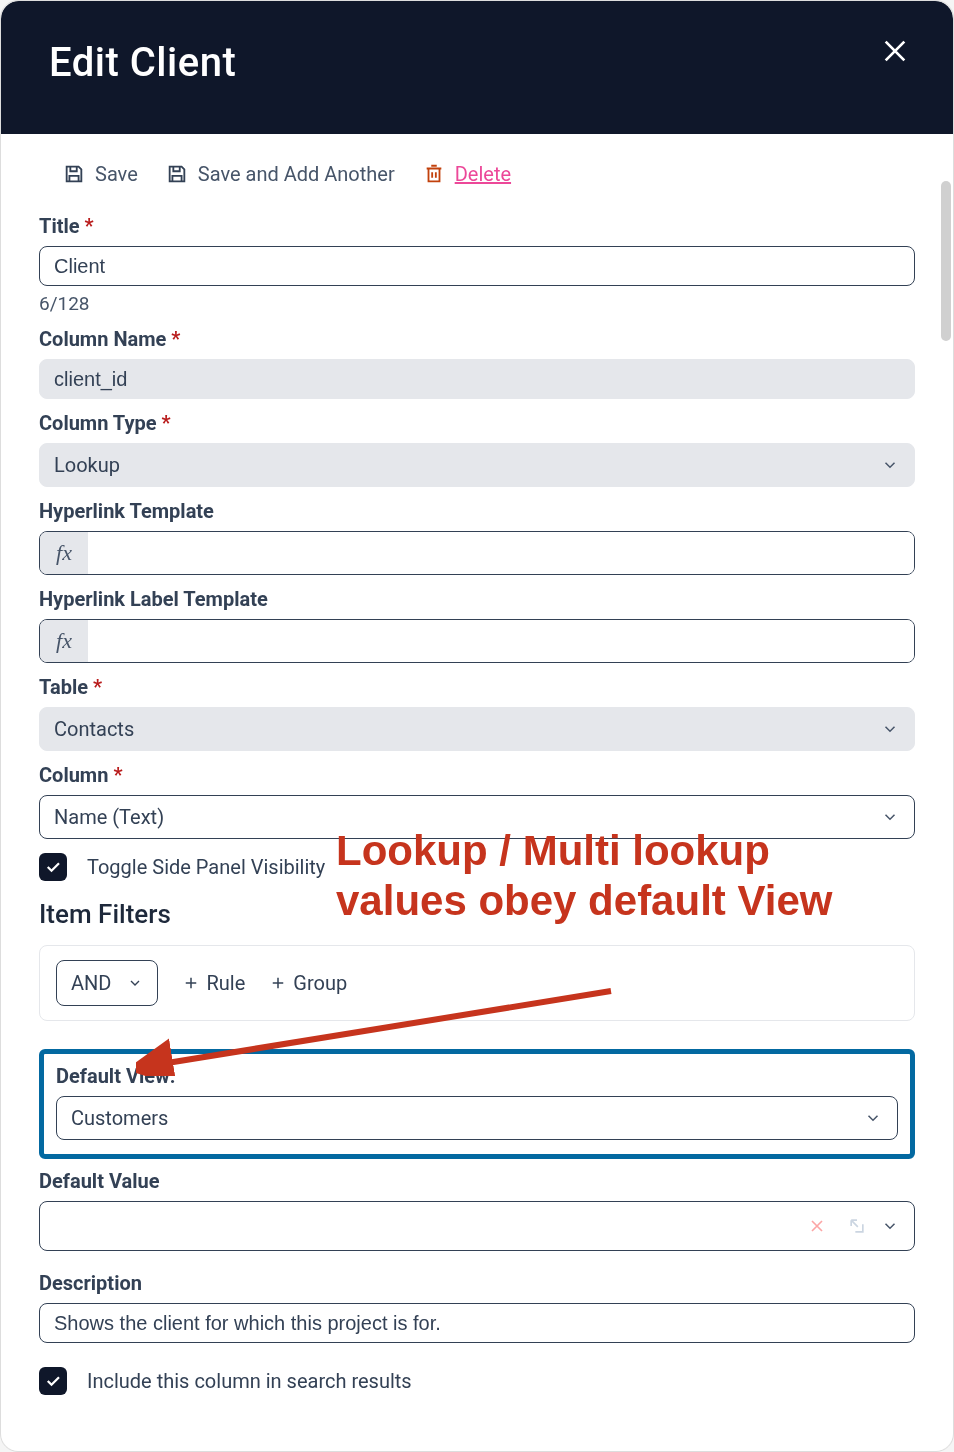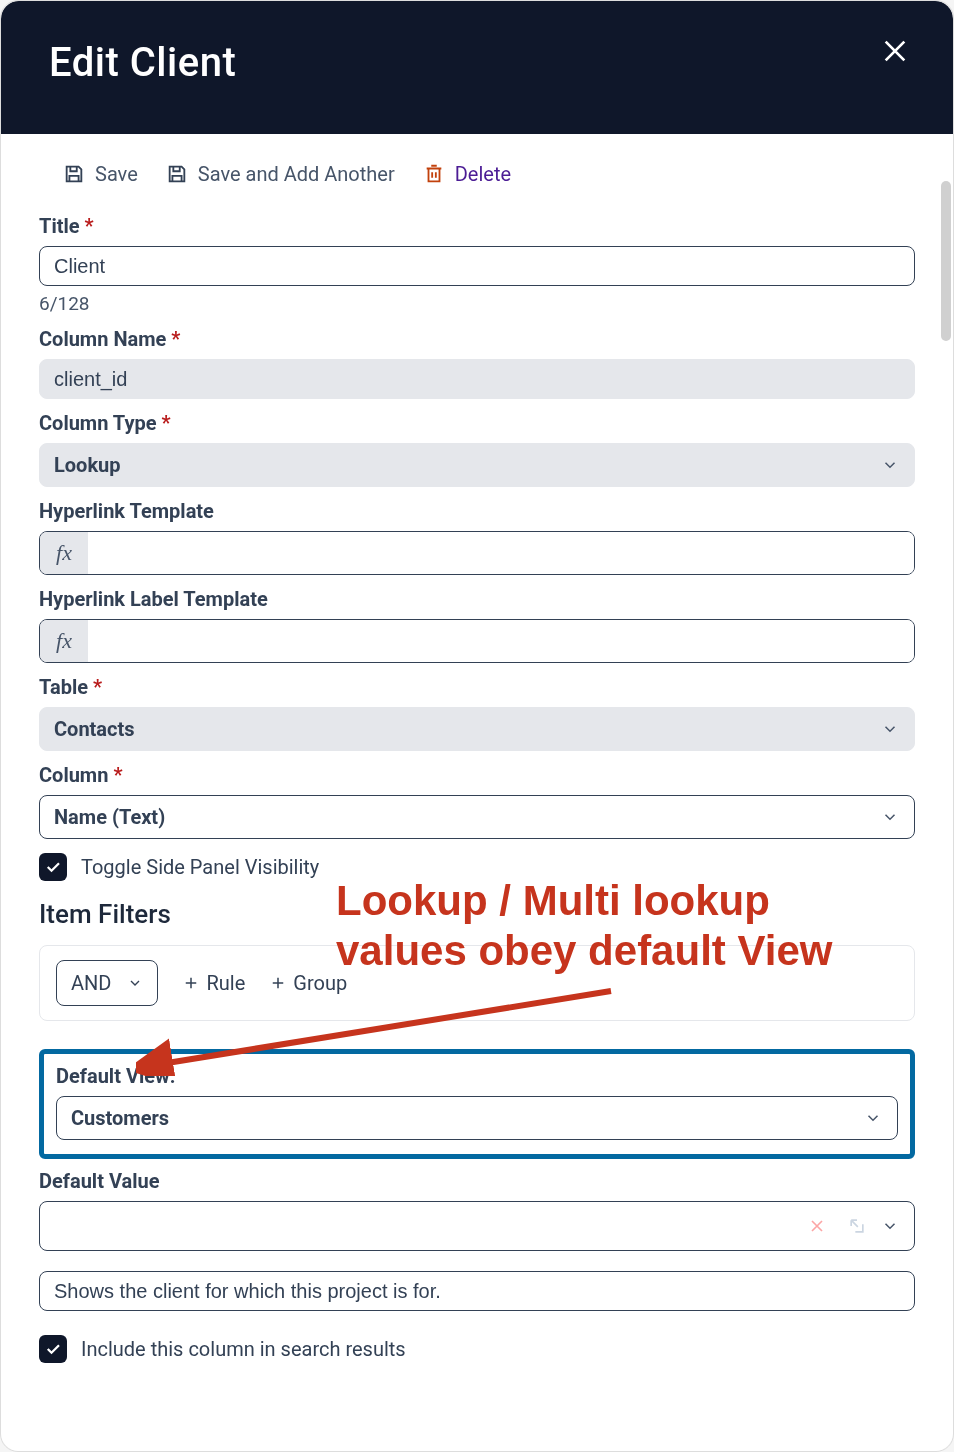--- a/index.html
+++ b/index.html
@@ -10,59 +10,59 @@
 
   .header { background: #0f172a; color: #fff; padding: 38px 48px 48px 48px; position: relative; border-top-left-radius: 18px; border-top-right-radius: 18px; }
   .header-title { font-size: 40px; font-weight: 500; letter-spacing: 0.5px; }
   .close-btn { position: absolute; top: 34px; right: 42px; width: 32px; height: 32px; cursor: pointer; }
   .close-btn svg { stroke: #fff; }
 
   .content { flex: 1; overflow-y: auto; padding: 28px 38px 20px 38px; color: #334155; position: relative; }
   
   .toolbar { display: flex; gap: 28px; margin-bottom: 28px; padding-left: 24px; }
   .toolbar-btn { display: flex; align-items: center; gap: 10px; font-size: 20px; color: #475569; cursor: pointer; }
-  .toolbar-btn.delete { color: #4c1d95; }
+  .toolbar-btn.delete { color: #ec4899; text-decoration: underline; }
   .toolbar-btn svg { width: 22px; height: 22px; }
 
   .field { margin-bottom: 12px; }
   .field-label { font-size: 20px; font-weight: 700; color: #334155; margin-bottom: 8px; display: block; }
   .req { color: #b91c1c; font-weight: 700; }
   .text-input { width: 100%; height: 40px; border: 1px solid #334155; border-radius: 8px; padding: 0 14px; font-size: 20px; color: #334155; background: #fff; }
   .text-input.readonly { background: #e5e7eb; border-color: #e5e7eb; }
   .char-count { font-size: 19px; color: #475569; margin-top: 6px; }
 
-  .select-wrap { position: relative; font-weight: bold; }
+  .select-wrap { position: relative; }
   .select-wrap .chev { position: absolute; right: 16px; top: 50%; transform: translateY(-50%); pointer-events: none; }
   .select-input { width: 100%; height: 44px; border: 1px solid #334155; border-radius: 8px; padding: 0 14px; font-size: 20px; color: #334155; background: #fff; display: flex; align-items: center; }
   .select-input.readonly { background: #e5e7eb; border-color: #e5e7eb; }
 
   .fx-input-wrap { display: flex; width: 100%; height: 44px; border: 1px solid #334155; border-radius: 8px; overflow: hidden; }
   .fx-prefix { width: 48px; background: #e5e7eb; display: flex; align-items: center; justify-content: center; font-style: italic; font-size: 22px; font-family: Georgia, serif; color: #475569; }
   .fx-input { flex: 1; border: none; padding: 0 12px; font-size: 20px; color: #334155; }
 
-  .checkbox-row { display: flex; align-items: center; gap: 14px; margin: 14px 0 18px 0; }
+  .checkbox-row { display: flex; align-items: center; gap: 20px; margin: 14px 0 18px 0; }
   .checkbox-box { width: 28px; height: 28px; border-radius: 6px; background: #0f172a; display: flex; align-items: center; justify-content: center; flex-shrink: 0; }
   .checkbox-box svg { stroke: #fff; }
   .checkbox-label { font-size: 20px; color: #334155; }
 
   .section-title { font-size: 26px; font-weight: 500; color: #1e293b; margin-bottom: 16px; }
 
   .filter-bar { border: 1px solid #e5e7eb; border-radius: 8px; padding: 14px 16px; display: flex; align-items: center; gap: 24px; margin-bottom: 28px; }
   .filter-op { border: 1px solid #334155; border-radius: 8px; padding: 10px 14px; display: flex; align-items: center; gap: 16px; font-size: 20px; color: #334155; }
   .filter-add { display: flex; align-items: center; gap: 6px; font-size: 20px; color: #334155; cursor: pointer; }
 
   .highlight-box { border: 5px solid #0369a1; border-radius: 6px; padding: 8px 12px 14px 12px; margin-bottom: 10px; }
   .highlight-box .field-label { margin-top: 2px; }
 
   .default-value-row { position: relative; }
   .default-value-row .icons { position: absolute; right: 48px; top: 50%; transform: translateY(-50%); display: flex; gap: 20px; align-items: center; }
   .default-value-row .chev2 { position: absolute; right: 16px; top: 50%; transform: translateY(-50%); }
 
   
-  .annotation { position: absolute; pointer-events: none; top: 875px; left: 335px; right: 38px; }
+  .annotation { position: absolute; pointer-events: none; top: 825px; left: 335px; right: 38px; }
   .annotation-text { color: #c6341d; font-size: 42px; font-weight: 800; line-height: 1.2; font-family: Arial, sans-serif; }
   .annotation-arrow { position: absolute; top: 985px; left: 135px; width: 480px; height: 90px; pointer-events:none; }
 </style>
 </head>
 <body>
 
 <div class="outer">
   <div class="header">
     <div class="header-title">Edit Client</div>
     <div class="close-btn">
@@ -221,20 +221,21 @@
               <path d="M10 19h9v-9"></path>
             </svg>
         </div>
         <svg class="chev2" width="18" height="18" viewBox="0 0 24 24" fill="none" stroke="#475569" stroke-width="2">
             <path d="M6 9l6 6 6-6"></path>
           </svg>
       </div>
     </div>
 
     <div class="field" style="margin-top:20px;">
+      <label class="field-label">Description</label>
       <input class="text-input" type="text" value="Shows the client for which this project is for." style="">
     </div>
 
     <div class="checkbox-row" style="margin-top:24px;">
       <div class="checkbox-box">
         <svg width="18" height="18" viewBox="0 0 24 24" fill="none" stroke-width="3">
             <path d="M5 12l5 5L20 7"></path>
           </svg>
       </div>
       <span class="checkbox-label">Include this column in search results</span>

